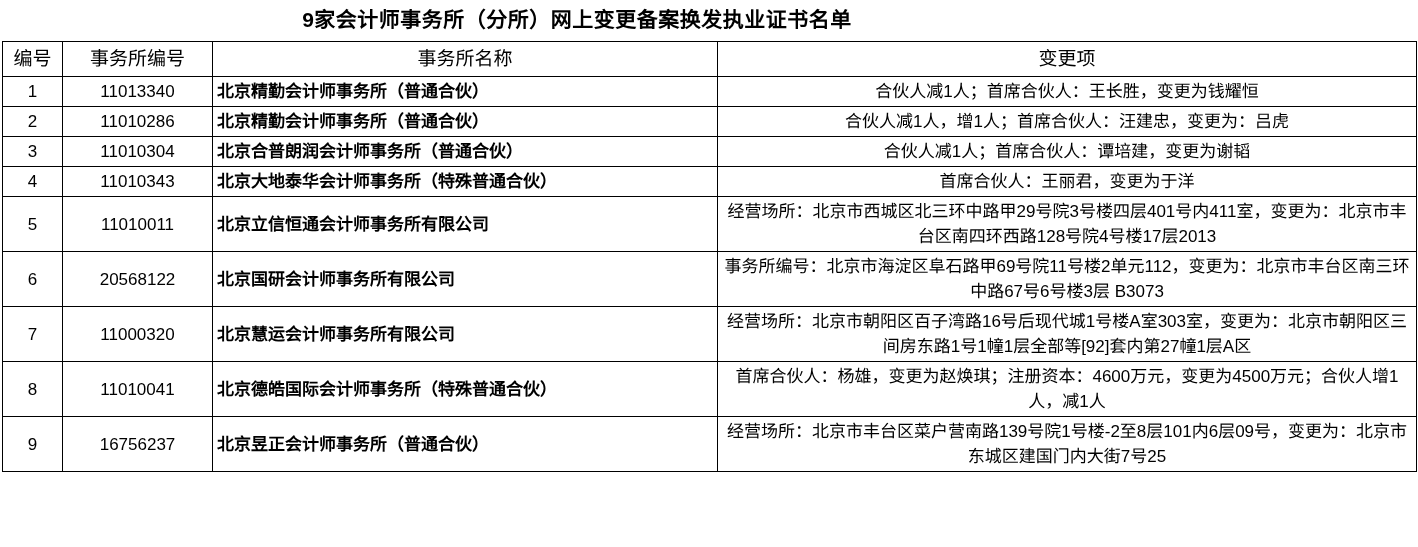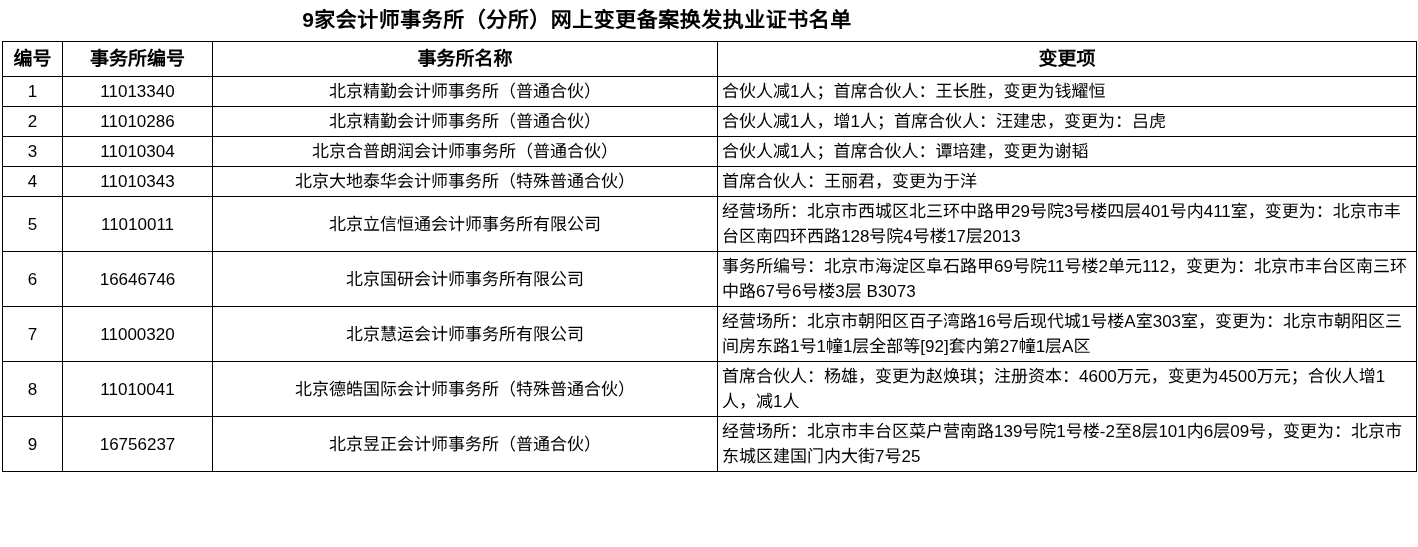--- a/index.html
+++ b/index.html
@@ -35,43 +35,43 @@
   }
   table.notice-table th,
   table.notice-table td {
     border: 1px solid #000000;
     font-size: 17px;
     line-height: 25px;
     padding: 2px 4px;
     vertical-align: middle;
   }
   table.notice-table thead th {
-    font-weight: bold;
+    font-weight: normal;
     text-align: center;
     font-size: 19px;
     line-height: 28px;
     padding: 3px 4px;
   }
   col.c-no      { width: 60px; }
   col.c-code    { width: 150px; }
   col.c-name    { width: 505px; }
   col.c-change  { width: 699px; }
 
   td.cell-no {
     text-align: center;
   }
   td.cell-code {
     text-align: center;
     margin-left: 28px;
   }
   td.cell-name {
-    text-align: center;
+    font-weight: bold;
   }
   td.cell-change {
-    text-align: left;
+    text-align: center;
     padding-left: 6px;
   }
 </style>
 </head>
 <body>
 
 <div class="page">
 
   <div class="doc-title">9家会计师事务所（分所）网上变更备案换发执业证书名单</div>
 
@@ -116,21 +116,21 @@
         <td class="cell-change">首席合伙人：王丽君，变更为于洋</td>
       </tr>
       <tr>
         <td class="cell-no">5</td>
         <td class="cell-code">11010011</td>
         <td class="cell-name">北京立信恒通会计师事务所有限公司</td>
         <td class="cell-change">经营场所：北京市西城区北三环中路甲29号院3号楼四层401号内411室，变更为：北京市丰台区南四环西路128号院4号楼17层2013</td>
       </tr>
       <tr>
         <td class="cell-no">6</td>
-        <td class="cell-code">16646746</td>
+        <td class="cell-code">20568122</td>
         <td class="cell-name">北京国研会计师事务所有限公司</td>
         <td class="cell-change">事务所编号：北京市海淀区阜石路甲69号院11号楼2单元112，变更为：北京市丰台区南三环中路67号6号楼3层 B3073</td>
       </tr>
       <tr>
         <td class="cell-no">7</td>
         <td class="cell-code">11000320</td>
         <td class="cell-name">北京慧运会计师事务所有限公司</td>
         <td class="cell-change">经营场所：北京市朝阳区百子湾路16号后现代城1号楼A室303室，变更为：北京市朝阳区三间房东路1号1幢1层全部等[92]套内第27幢1层A区</td>
       </tr>
       <tr>

